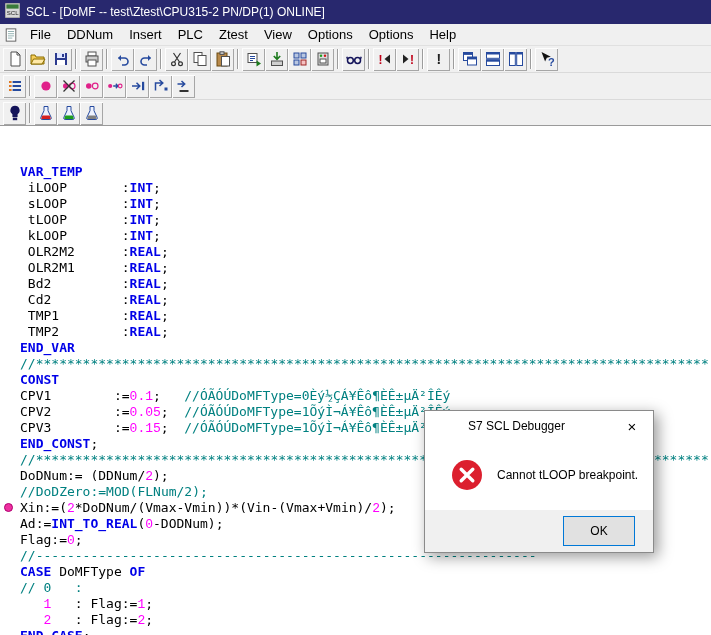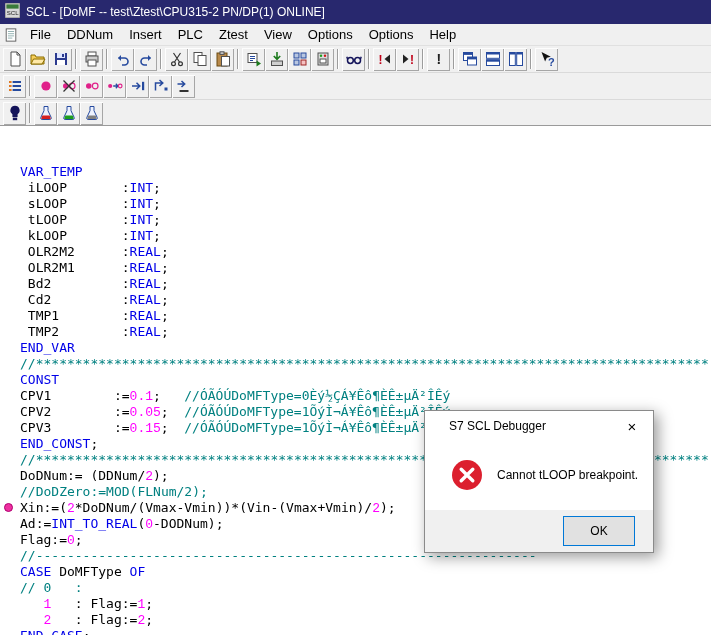--- a/index.html
+++ b/index.html
@@ -34,34 +34,34 @@
   .tb-btn svg { width:16px; height:16px; }
   .tb-sep { width:0; height:20px; border-left:1px solid #9c9c9c; border-right:1px solid #fff; margin:0 3px; }
   .editor {
     position:absolute; top:125px; left:0; right:0; bottom:0; background:#fff;
     border-top:1px solid #9a9a9a;
     font-family:"DejaVu Sans Mono","Liberation Mono",monospace;
     font-size:13px; line-height:16px; white-space:pre; overflow:hidden;
     padding:6px 0 0 20px;
   }
   .code-line { height:16px; }
-  .code-line .k { color:var(--kw); font-weight:normal; }
+  .code-line .k { color:var(--kw); font-weight:bold; }
   .code-line .n { color:var(--num);font-family:Liberation Mono, monospace; }
   .code-line .c { color:var(--com); }
   .bp-dot {
     position:absolute; left:4px; width:9px; height:9px; border-radius:50%;
     background:#ee30a0; border:1px solid #b00070;
   }
   .dialog {
     position:absolute; left:424px; top:410px; width:230px; height:143px;
     background:#fff; border:1px solid #8a8a8a;
     box-shadow:4px 4px 14px rgba(0,0,0,.4);
     display:flex; flex-direction:column; z-index:50;
   }
-  .dialog-titlebar { height:30px; display:flex; align-items:center; padding-left:24px; font-size:12px; color:#000; }
+  .dialog-titlebar { height:30px; display:flex; align-items:center; padding-left:24px; font-size:12px; color:#000;margin-left:19px; }
   .dialog-close {
     margin-left:auto; width:42px; height:29px; background:#fff; border:none;
     display:flex; align-items:center; justify-content:center; font-size:15px; color:#000;
   }
   .dialog-body { flex:1; display:flex; align-items:center; gap:14px; padding:4px 14px 6px 26px; }
   .err-icon { width:32px; height:32px; flex:0 0 32px; }
   .err-icon svg { width:32px; height:32px; }
   .dialog-msg { font-size:12px; color:#000; }
   .dialog-footer { height:42px; background:#f0f0f0; display:flex; align-items:center; justify-content:flex-end; padding-right:18px; }
   .ok-btn { width:72px; height:30px; background:#e1e1e1; border:1px solid #0078d7; font-size:12px; font-family:"Liberation Sans",sans-serif; }

